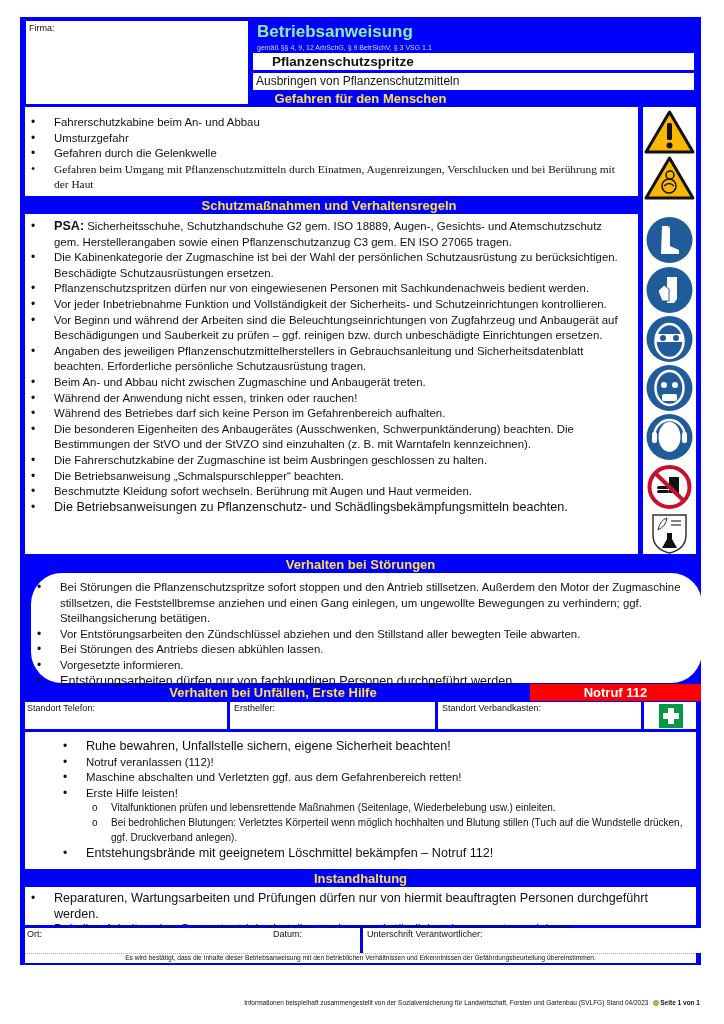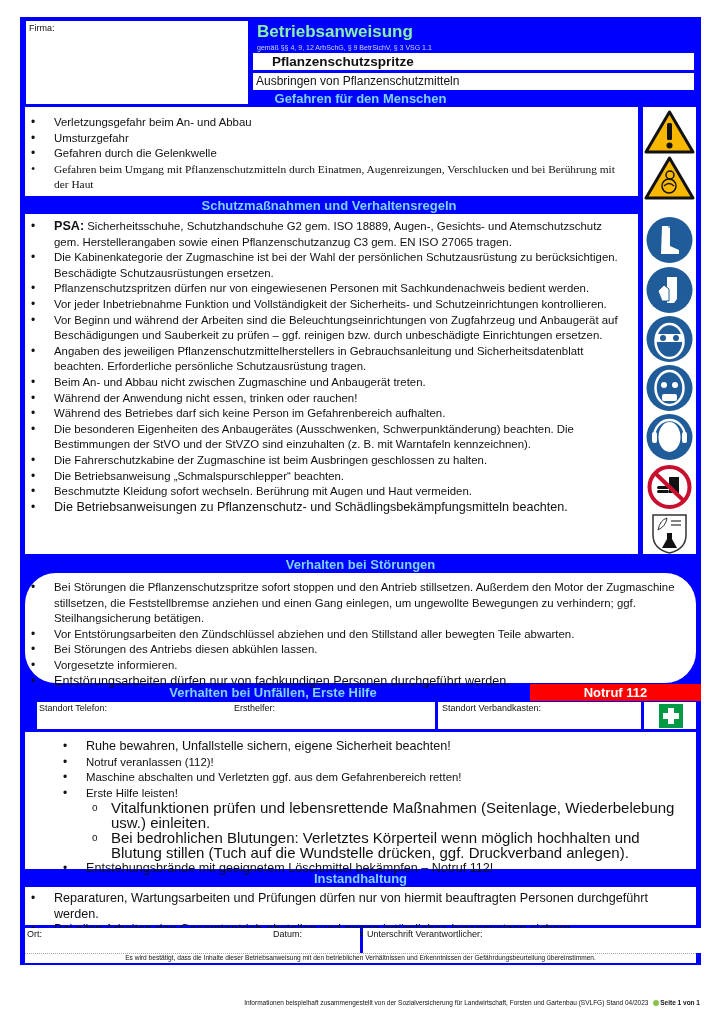--- a/index.html
+++ b/index.html
@@ -2,28 +2,28 @@
 <html><head>
 <meta charset="utf-8">
 <style>
   html, body { margin: 0; padding: 0; background: #ffffff; }
   body { width: 724px; height: 1024px; position: relative; overflow: hidden;
          font-family: "Liberation Sans", sans-serif; color: #111; }
   .frame { position: absolute; left: 20px; top: 17px; width: 681px; height: 948px;
            background: #0000ff; }
   .abs { position: absolute; }
   .white { background: #fff; }
-  .bar-title { position: absolute; color: #7dd3fc; font-weight: bold; font-size: 13px;
+  .bar-title { position: absolute; color: #fde047; font-weight: bold; font-size: 13px;
                text-align: center; line-height: 17px; }
   ul.list { list-style: none; margin: 0; padding: 0; }
   ul.list li { position: relative; padding-left: 29px; font-size: 11.4px; line-height: 15.6px; }
   ul.list li::before { content: "\2022"; position: absolute; left: 6px; top: 0; font-size: 12px; }
   ul.list li.big { font-size: 12.6px; }
   ul.sub { list-style: none; margin: 0; padding: 0; }
-  ul.sub li { padding-left: 25px; position: relative; font-size: 15px; line-height: 14.8px; }
+  ul.sub li { padding-left: 25px; position: relative; font-size: 10px; line-height: 14.8px; }
   ul.sub li::before { content: "o"; position: absolute; left: 6px; top: 0; font-size: 10px; }
   .label-small { font-size: 9px; color: #111; position: absolute; }
   .icon { position: absolute; left: 0; }
 </style>
 </head>
 <body>
 
 <div class="frame">
 
   <div class="abs white" style="left:6px; top:4px; width:222px; height:83px;">
@@ -34,21 +34,21 @@
   <div class="abs white" style="left:233px; top:36px; width:441px; height:17px;">
     <span style="position:absolute; left:3px; top:0; font-weight:bold; font-size:13.5px; line-height:17px;margin-left:16px;">Pflanzenschutzspritze</span>
   </div>
   <div class="abs white" style="left:233px; top:56px; width:441px; height:17px;">
     <span style="position:absolute; left:3px; top:0; font-size:12px; line-height:17px;">Ausbringen von Pflanzenschutzmitteln</span>
   </div>
 
   <div class="bar-title" style="left:0; top:73px; width:681px;">Gefahren für den Menschen</div>
   <div class="abs white" style="left:5px; top:90px; width:613px; height:89px;">
     <ul class="list" style="padding-top:8px;" id="hazard-list">
-      <li>Verletzungsgefahr beim An- und Abbau</li>
+      <li>Fahrerschutzkabine beim An- und Abbau</li>
       <li>Umsturzgefahr</li>
       <li>Gefahren durch die Gelenkwelle</li>
       <li style="padding-right:13px;font-family:Liberation Serif, serif;">Gefahren beim Umgang mit Pflanzenschutzmitteln durch Einatmen, Augenreizungen, Verschlucken und bei Berührung mit der Haut</li>
     </ul>
   </div>
 
   <div class="abs white" style="left:623px; top:90px; width:53px; height:447px;">
     <svg class="icon" style="top:2px;" width="53" height="46" viewBox="0 0 53 46">
       <polygon points="26.5,3 50,43 3,43" fill="#f9b800" stroke="#111" stroke-width="3" stroke-linejoin="round"></polygon>
       <rect x="24" y="14" width="5" height="17" rx="1.5" fill="#111"></rect>
@@ -121,35 +121,35 @@
       <li>Während des Betriebes darf sich keine Person im Gefahrenbereich aufhalten.</li>
       <li>Die besonderen Eigenheiten des Anbaugerätes (Ausschwenken, Schwerpunktänderung) beachten. Die Bestimmungen der StVO und der StVZO sind einzuhalten (z. B. mit Warntafeln kennzeichnen).</li>
       <li>Die Fahrerschutzkabine der Zugmaschine ist beim Ausbringen geschlossen zu halten.</li>
       <li>Die Betriebsanweisung „Schmalspurschlepper“ beachten.</li>
       <li>Beschmutzte Kleidung sofort wechseln. Berührung mit Augen und Haut vermeiden.</li>
       <li class="big">Die Betriebsanweisungen zu Pflanzenschutz- und Schädlingsbekämpfungsmitteln beachten.</li>
     </ul>
   </div>
 
   <div class="bar-title" style="left:0; top:539px; width:681px;">Verhalten bei Störungen</div>
-  <div class="abs white" style="left:5px; top:556px; width:671px; height:110px;border-radius:31px;">
+  <div class="abs white" style="left:11px; top:556px; width:671px; height:110px;border-radius:31px;">
     <ul class="list" style="padding-top:7px; padding-right:8px;">
       <li>Bei Störungen die Pflanzenschutzspritze sofort stoppen und den Antrieb stillsetzen. Außerdem den Motor der Zugma­schine stillsetzen, die Feststellbremse anziehen und einen Gang einlegen, um ungewollte Bewegungen zu verhindern; ggf. Steilhangsicherung betätigen.</li>
       <li>Vor Entstörungsarbeiten den Zündschlüssel abziehen und den Stillstand aller bewegten Teile abwarten.</li>
       <li>Bei Störungen des Antriebs diesen abkühlen lassen.</li>
       <li>Vorgesetzte informieren.</li>
       <li class="big">Entstörungsarbeiten dürfen nur von fachkundigen Personen durchgeführt werden.</li>
     </ul>
   </div>
 
   <div class="bar-title" style="left:0; top:667px; width:506px;">Verhalten bei Unfällen, Erste Hilfe</div>
   <div class="abs" style="left:510px; top:667px; width:171px; height:17px; background:#ff0000;">
     <span style="position:absolute; left:0; width:171px; text-align:center; color:#fff; font-weight:bold; font-size:13px; line-height:17px;">Notruf 112</span>
   </div>
-  <div class="abs white" style="left:5px; top:685px; width:202px; height:27px;margin-left:12px;">
+  <div class="abs white" style="left:5px; top:685px; width:202px; height:27px;">
     <span class="label-small" style="left:2px; top:1px;">Standort Telefon:</span>
   </div>
   <div class="abs white" style="left:210px; top:685px; width:205px; height:27px;">
     <span class="label-small" style="left:4px; top:1px;">Ersthelfer:</span>
   </div>
   <div class="abs white" style="left:418px; top:685px; width:203px; height:27px;">
     <span class="label-small" style="left:4px; top:1px;">Standort Verbandkasten:</span>
   </div>
   <div class="abs white" style="left:624px; top:685px; width:52px; height:27px;">
     <svg style="position:absolute; left:15px; top:2px;" width="24" height="24" viewBox="0 0 24 24">

